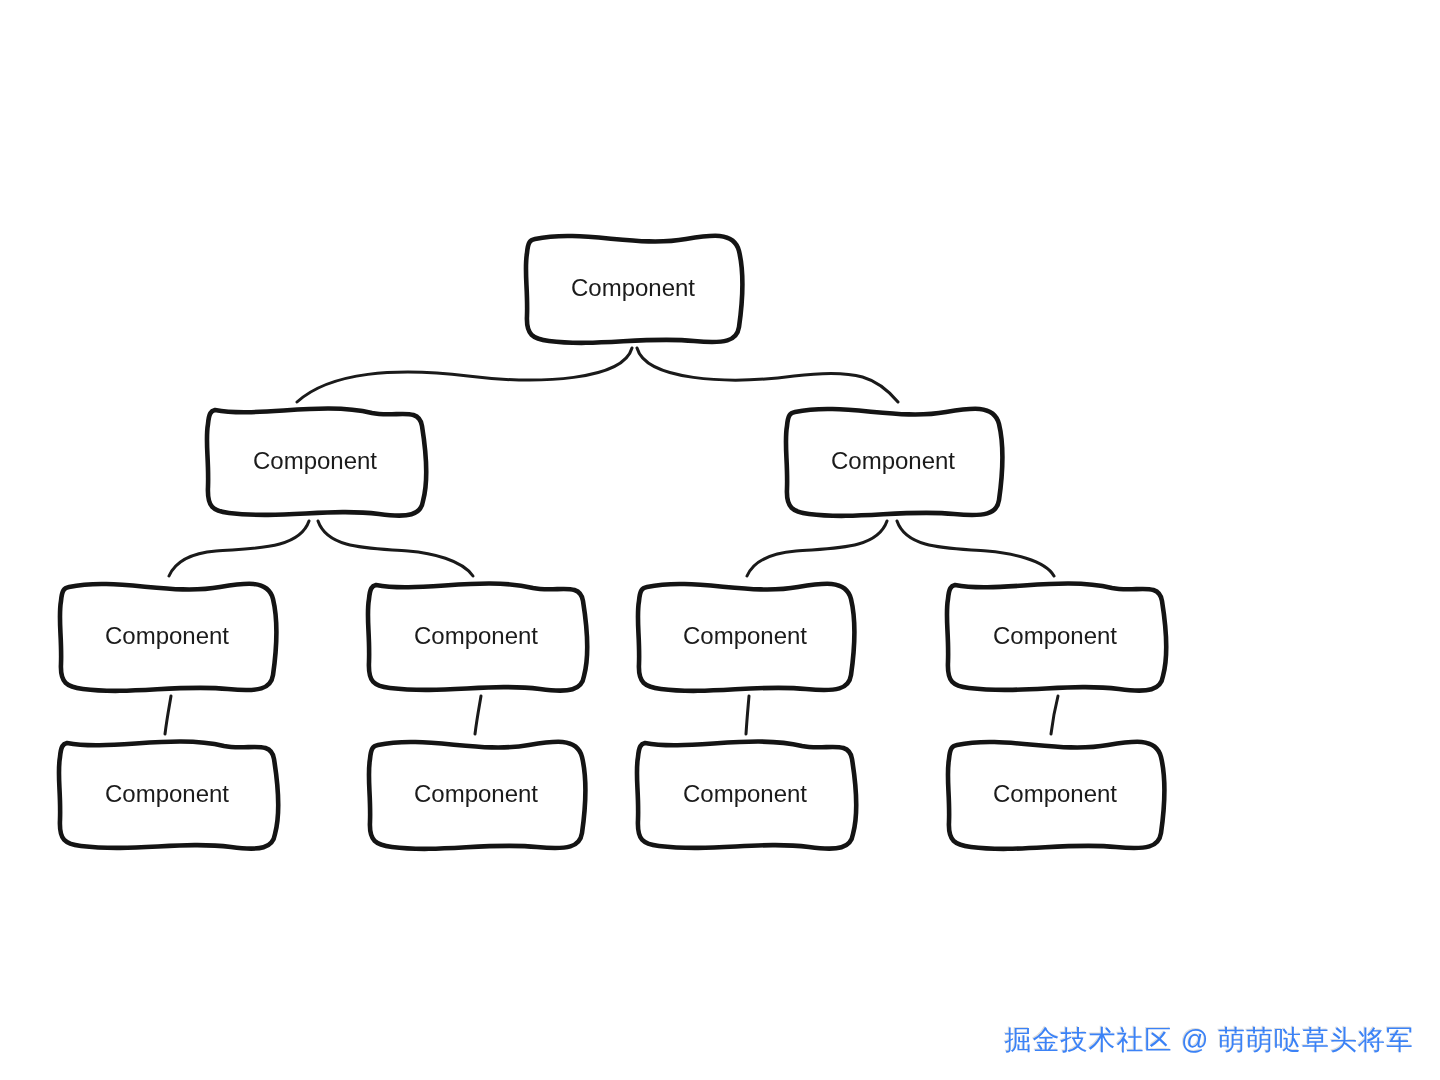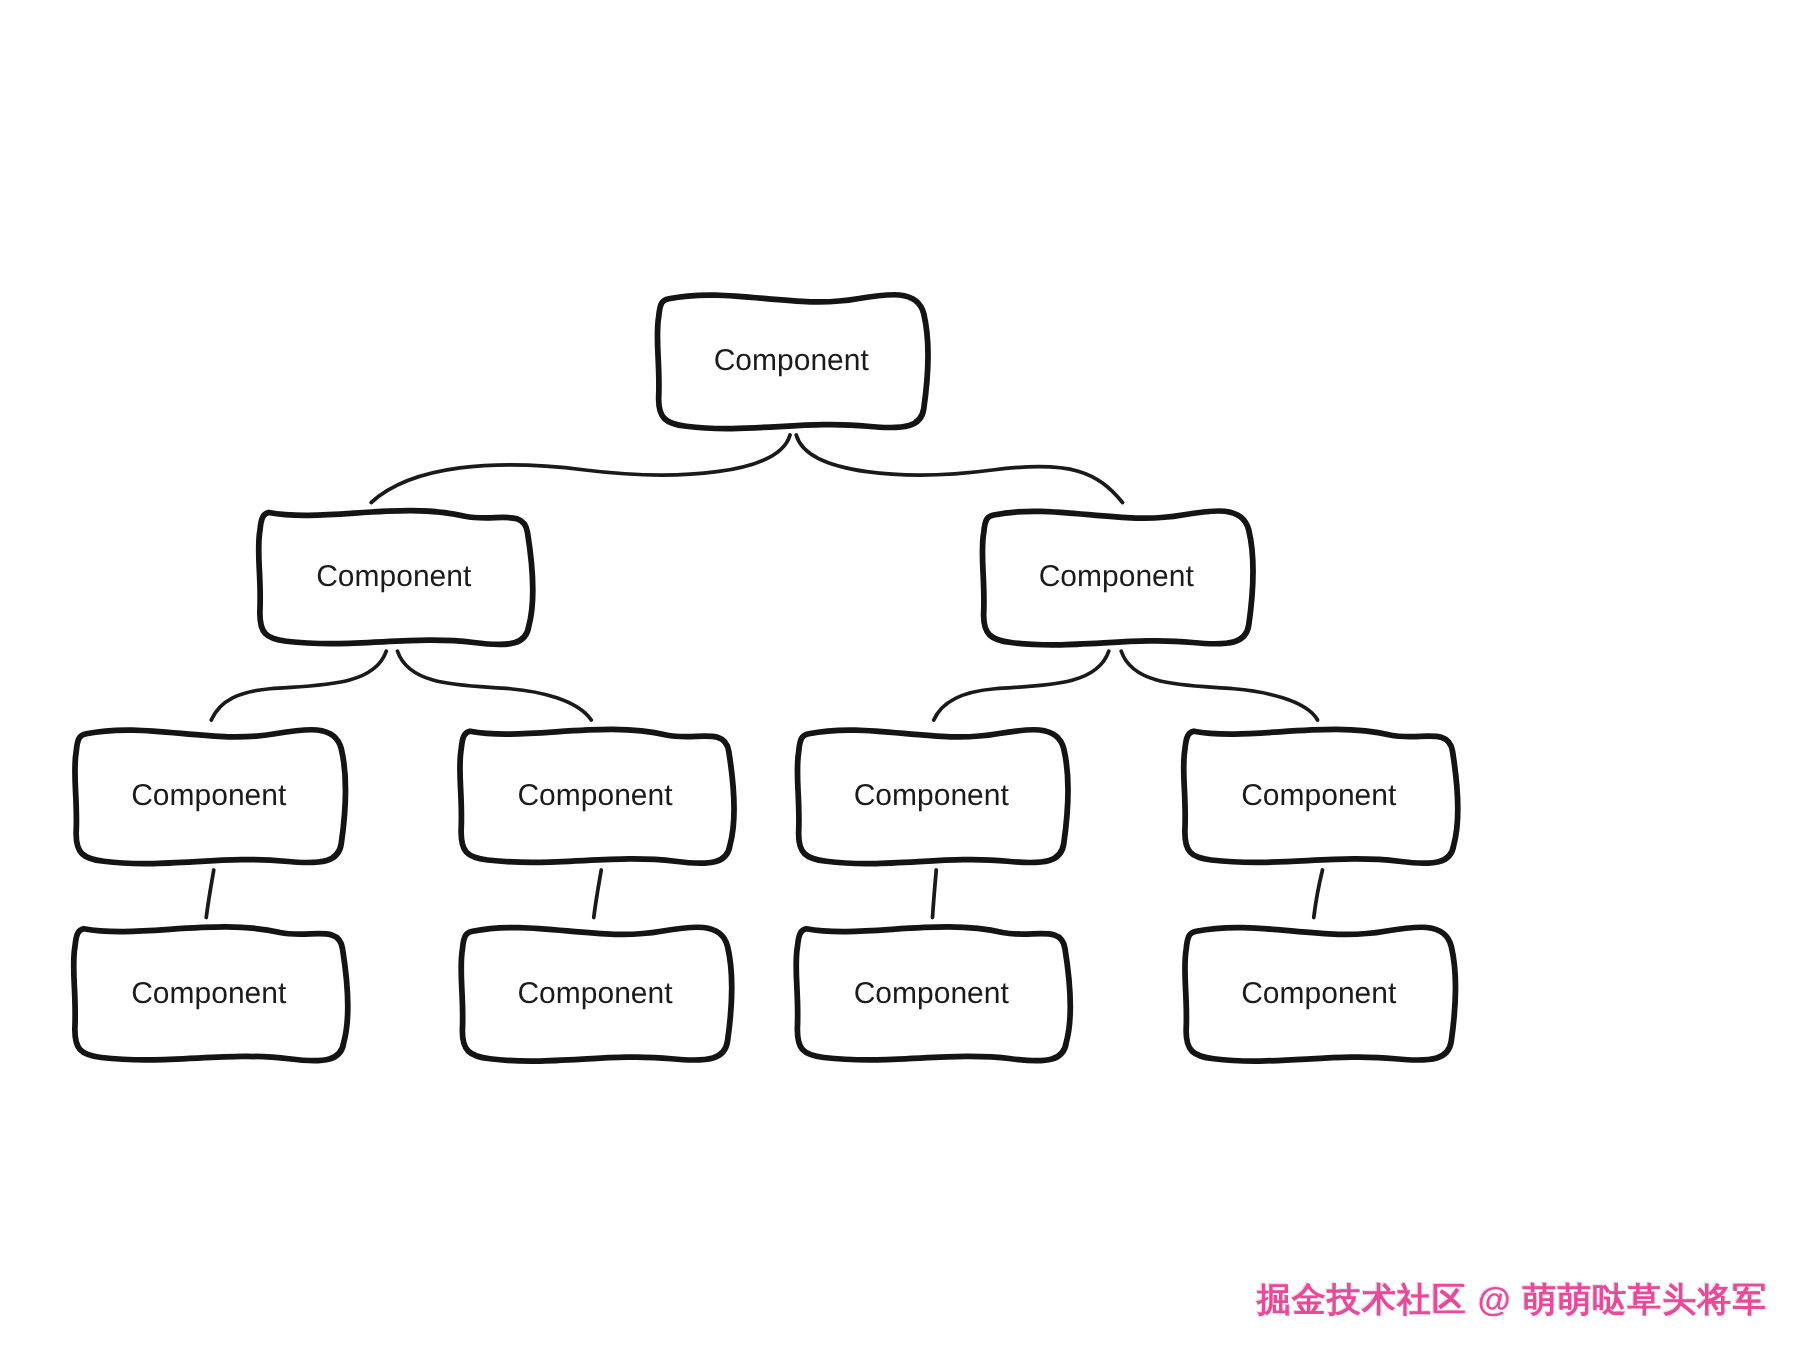--- a/index.html
+++ b/index.html
@@ -38,23 +38,23 @@
     font-size: 24px;
     font-weight: 500;
     fill: #1b1b1b;
     text-anchor: middle;
   }
   .watermark {
     position: absolute;
     right: 26px;
     bottom: 22px;
     font-size: 27px;
-    font-weight: bold;
+    font-weight: normal;
     letter-spacing: 1px;
-    color: #ec4899;
+    color: #3b82f6;
     text-shadow: 1px 1px 0 #ffffff, 2px 2px 2px rgba(255,255,255,0.95), -1px -1px 0 rgba(120,120,120,0.25);
     user-select: none;
   }
 </style>
 </head>
 <body>
 
 <div class="canvas">
   <svg class="diagram" width="1440" height="1080" viewBox="0 0 1440 1080">
     <defs>

